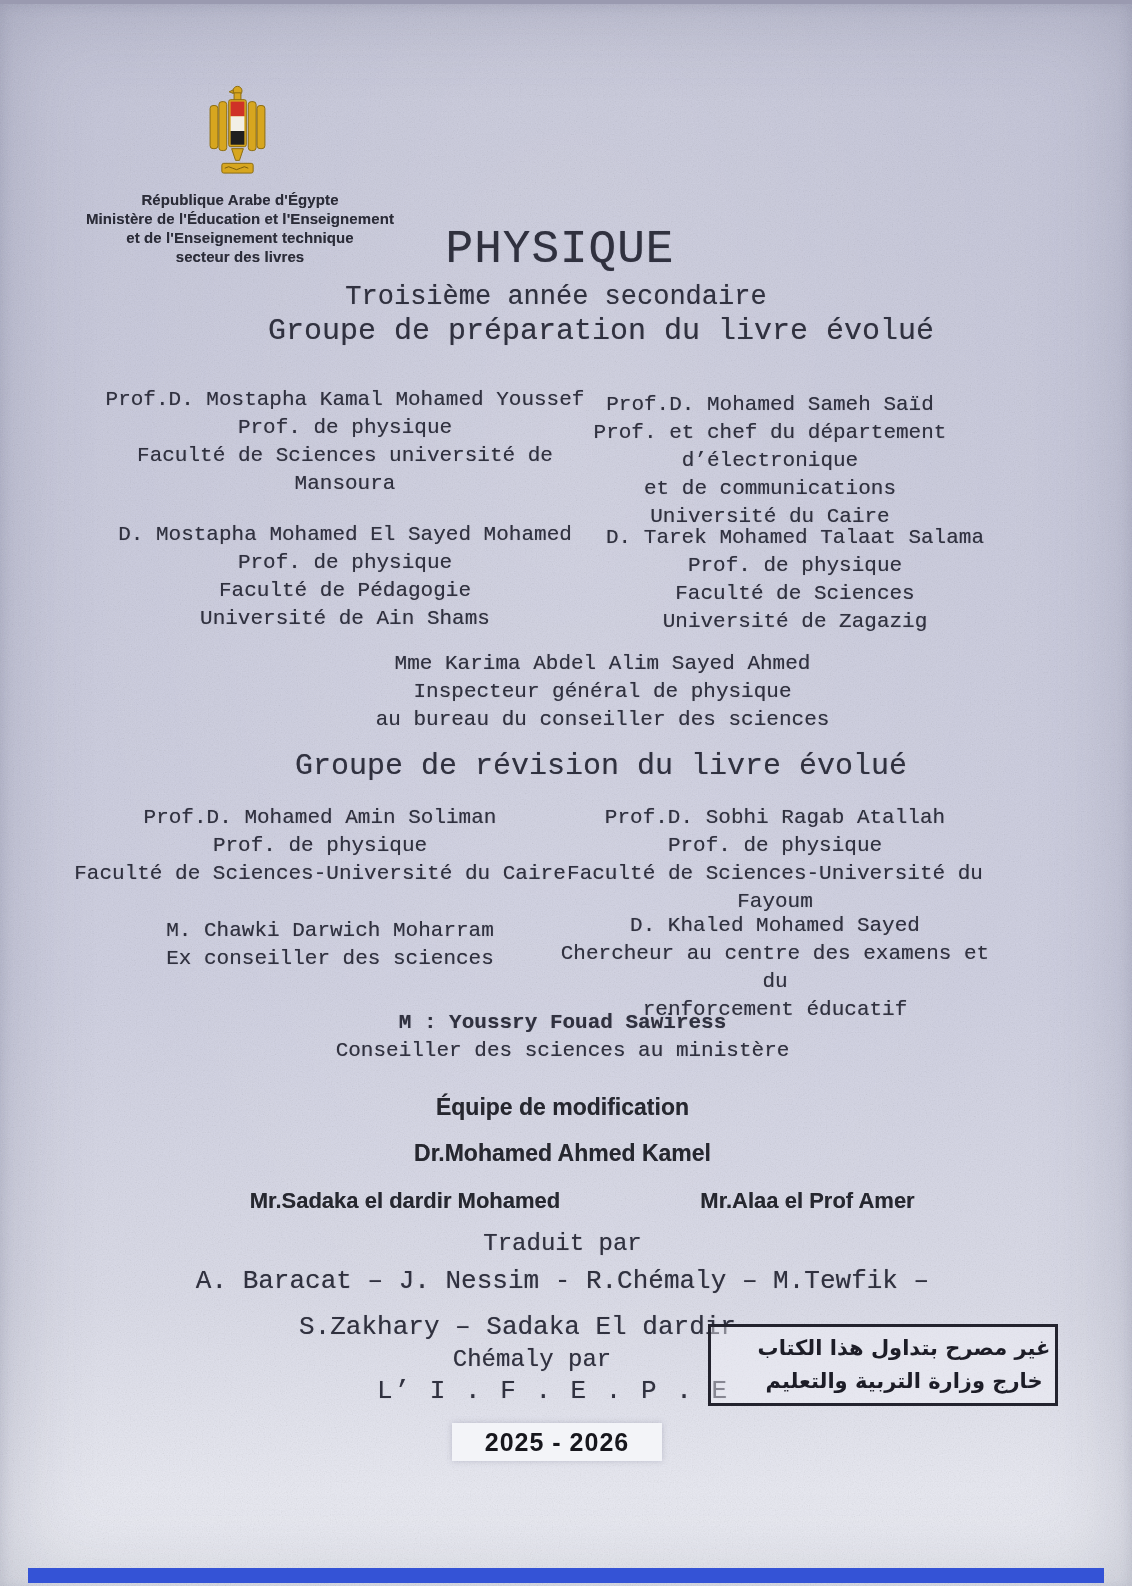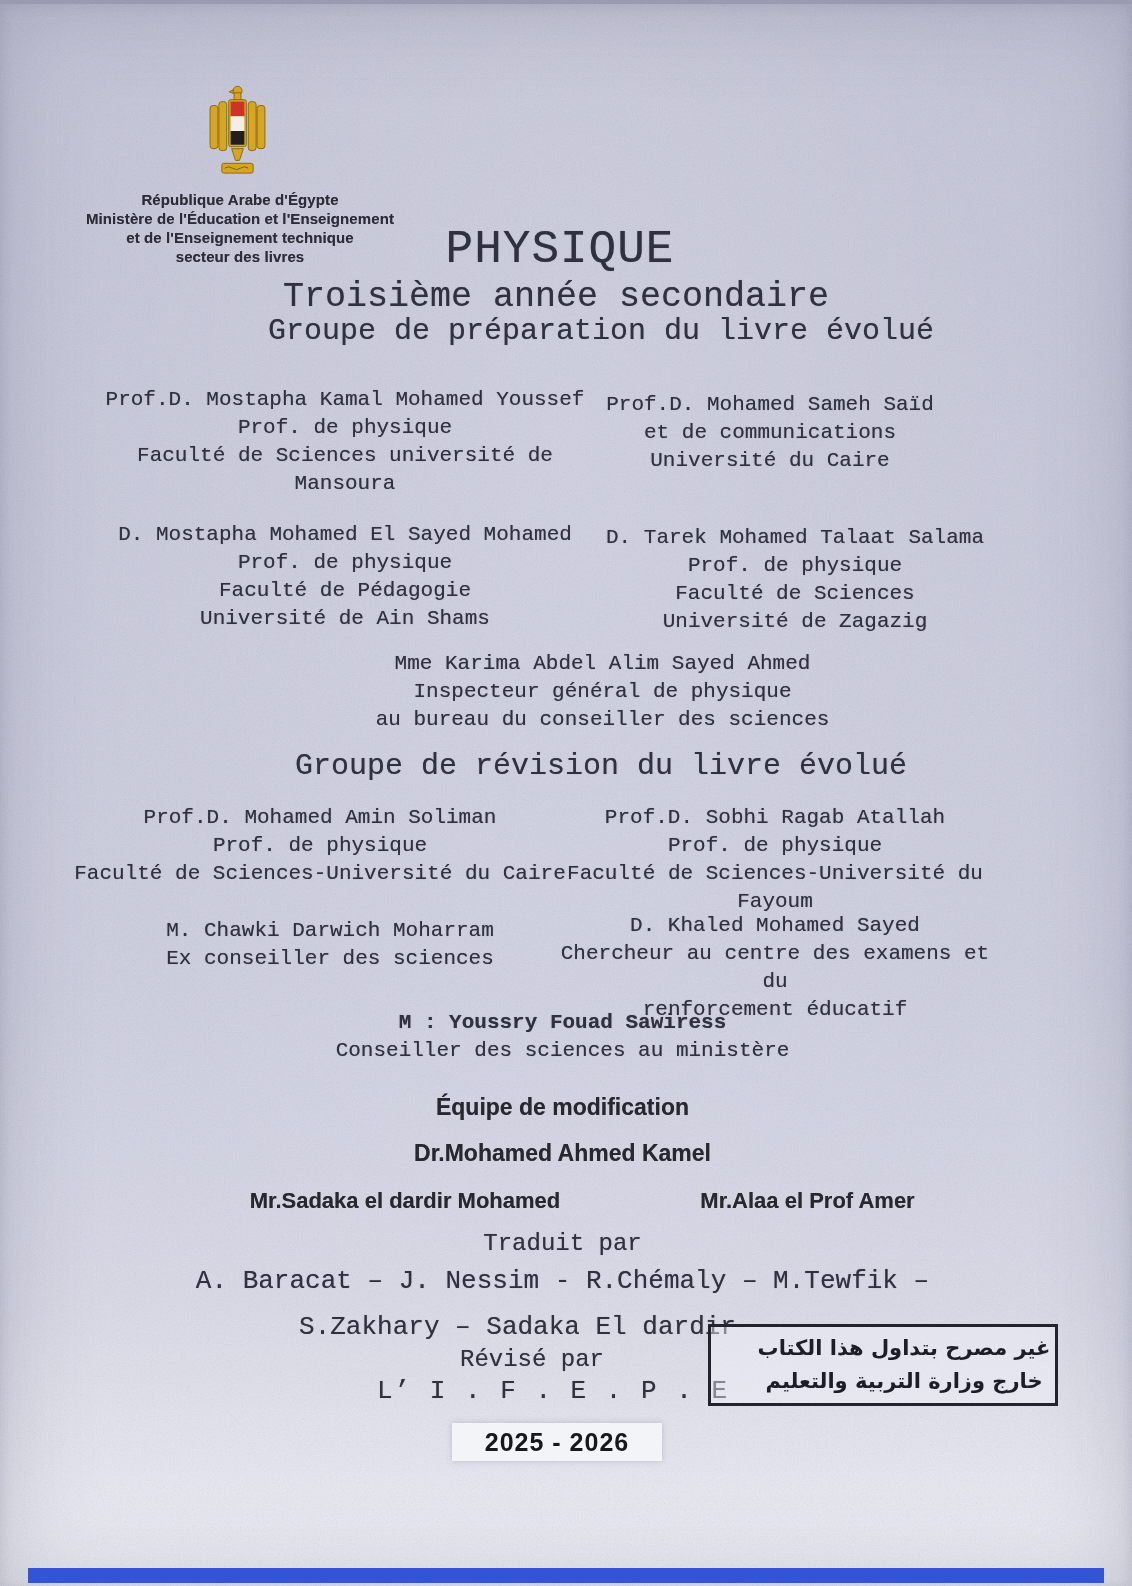--- a/index.html
+++ b/index.html
@@ -17,21 +17,21 @@
   }
   .texture{position:absolute;inset:0;width:100%;height:100%;opacity:.20;pointer-events:none;}
   .t{position:absolute;text-align:center;}
   .serif{font-family:Liberation Mono, monospace;color:#30313f;
          text-shadow:0 0 .7px rgba(48,49,63,.55);}
   .sans{font-family:"Liberation Sans","DejaVu Sans",sans-serif;color:#26272f;
         text-shadow:0 0 .5px rgba(38,39,47,.5);}
   .ministry{font:700 15px/19px "Liberation Sans","DejaVu Sans",sans-serif;color:#2b2c38;
             letter-spacing:.1px;text-shadow:0 0 .5px rgba(43,44,56,.5);}
   .title{font-size:46px;line-height:48px;letter-spacing:1px;}
-  .grade{font-size:35px;line-height:30px;}
+  .grade{font-size:27px;line-height:30px;}
   .heading{font-size:30px;line-height:34px;padding-left:45px;}
   .credit{font-size:21px;line-height:28px;}
   .bold{font-weight:700;}
   .notice-box{
     position:absolute;border:3px solid #23232e;
     background:rgba(242,242,248,0.45);
     display:flex;flex-direction:column;justify-content:center;
     direction:rtl;text-align:center;
     font:700 21px/33px "DejaVu Sans",sans-serif;color:#1d1d27;padding-left:42px;
   }
@@ -86,20 +86,21 @@
   <div class="t serif grade" style="left:0;top:278px;width:1112px">Troisième année secondaire</div>
   <div class="t serif heading" style="left:0;top:310px;width:1112px">Groupe de préparation du livre évolué</div>
 
   <div class="t serif credit" style="left:100px;top:382px;width:490px">
     <div>Prof.D. Mostapha Kamal Mohamed Youssef</div>
     <div>Prof. de physique</div>
     <div>Faculté de Sciences université de Mansoura</div>
   </div>
   <div class="t serif credit" style="left:555px;top:387px;width:430px">
     <div>Prof.D. Mohamed Sameh Saïd</div>
+    <div>Prof. et chef du département d’électronique</div>
     <div>et de communications</div>
     <div>Université du Caire</div>
   </div>
 
   <div class="t serif credit" style="left:100px;top:517px;width:490px">
     <div>D. Mostapha Mohamed El Sayed Mohamed</div>
     <div>Prof. de physique</div>
     <div>Faculté de Pédagogie</div>
     <div>Université de Ain Shams</div>
   </div>
@@ -145,21 +146,21 @@
   </div>
 
   <div class="t sans bold" style="left:0;top:1090px;width:1125px;font-size:23px">Équipe de modification</div>
   <div class="t sans bold" style="left:0;top:1136px;width:1125px;font-size:23px">Dr.Mohamed Ahmed Kamel</div>
   <div class="t sans bold" style="left:245px;top:1184px;width:320px;font-size:22px">Mr.Sadaka el dardir Mohamed</div>
   <div class="t sans bold" style="left:685px;top:1184px;width:245px;font-size:22px">Mr.Alaa el Prof Amer</div>
 
   <div class="t serif" style="left:0;top:1226px;width:1125px;font-size:24px">Traduit par</div>
   <div class="t serif" style="left:0;top:1262px;width:1125px;font-size:26px">A. Baracat – J. Nessim  - R.Chémaly – M.Tewfik –</div>
   <div class="t serif" style="left:0;top:1308px;width:1035px;font-size:26px">S.Zakhary – Sadaka El dardir</div>
-  <div class="t serif" style="left:0;top:1342px;width:1064px;font-size:24px">Révisé par</div>
+  <div class="t serif" style="left:0;top:1342px;width:1064px;font-size:24px">Chémaly par</div>
   <div class="t serif" style="left:0;top:1372px;width:1106px;font-size:26px;letter-spacing:2px">L’ I . F . E . P . E</div>
 
   <div class="notice-box" style="left:708px;top:1320px;width:302px;height:76px">
     <div>غير مصرح بتداول هذا الكتاب</div>
     <div>خارج وزارة التربية والتعليم</div>
   </div>
 
   <div class="year-label" style="left:452px;top:1419px;width:210px;height:38px">2025 - 2026</div>
 
   <div class="bottom-bar" style="left:28px;top:1564px;width:1076px;height:15px"></div>

